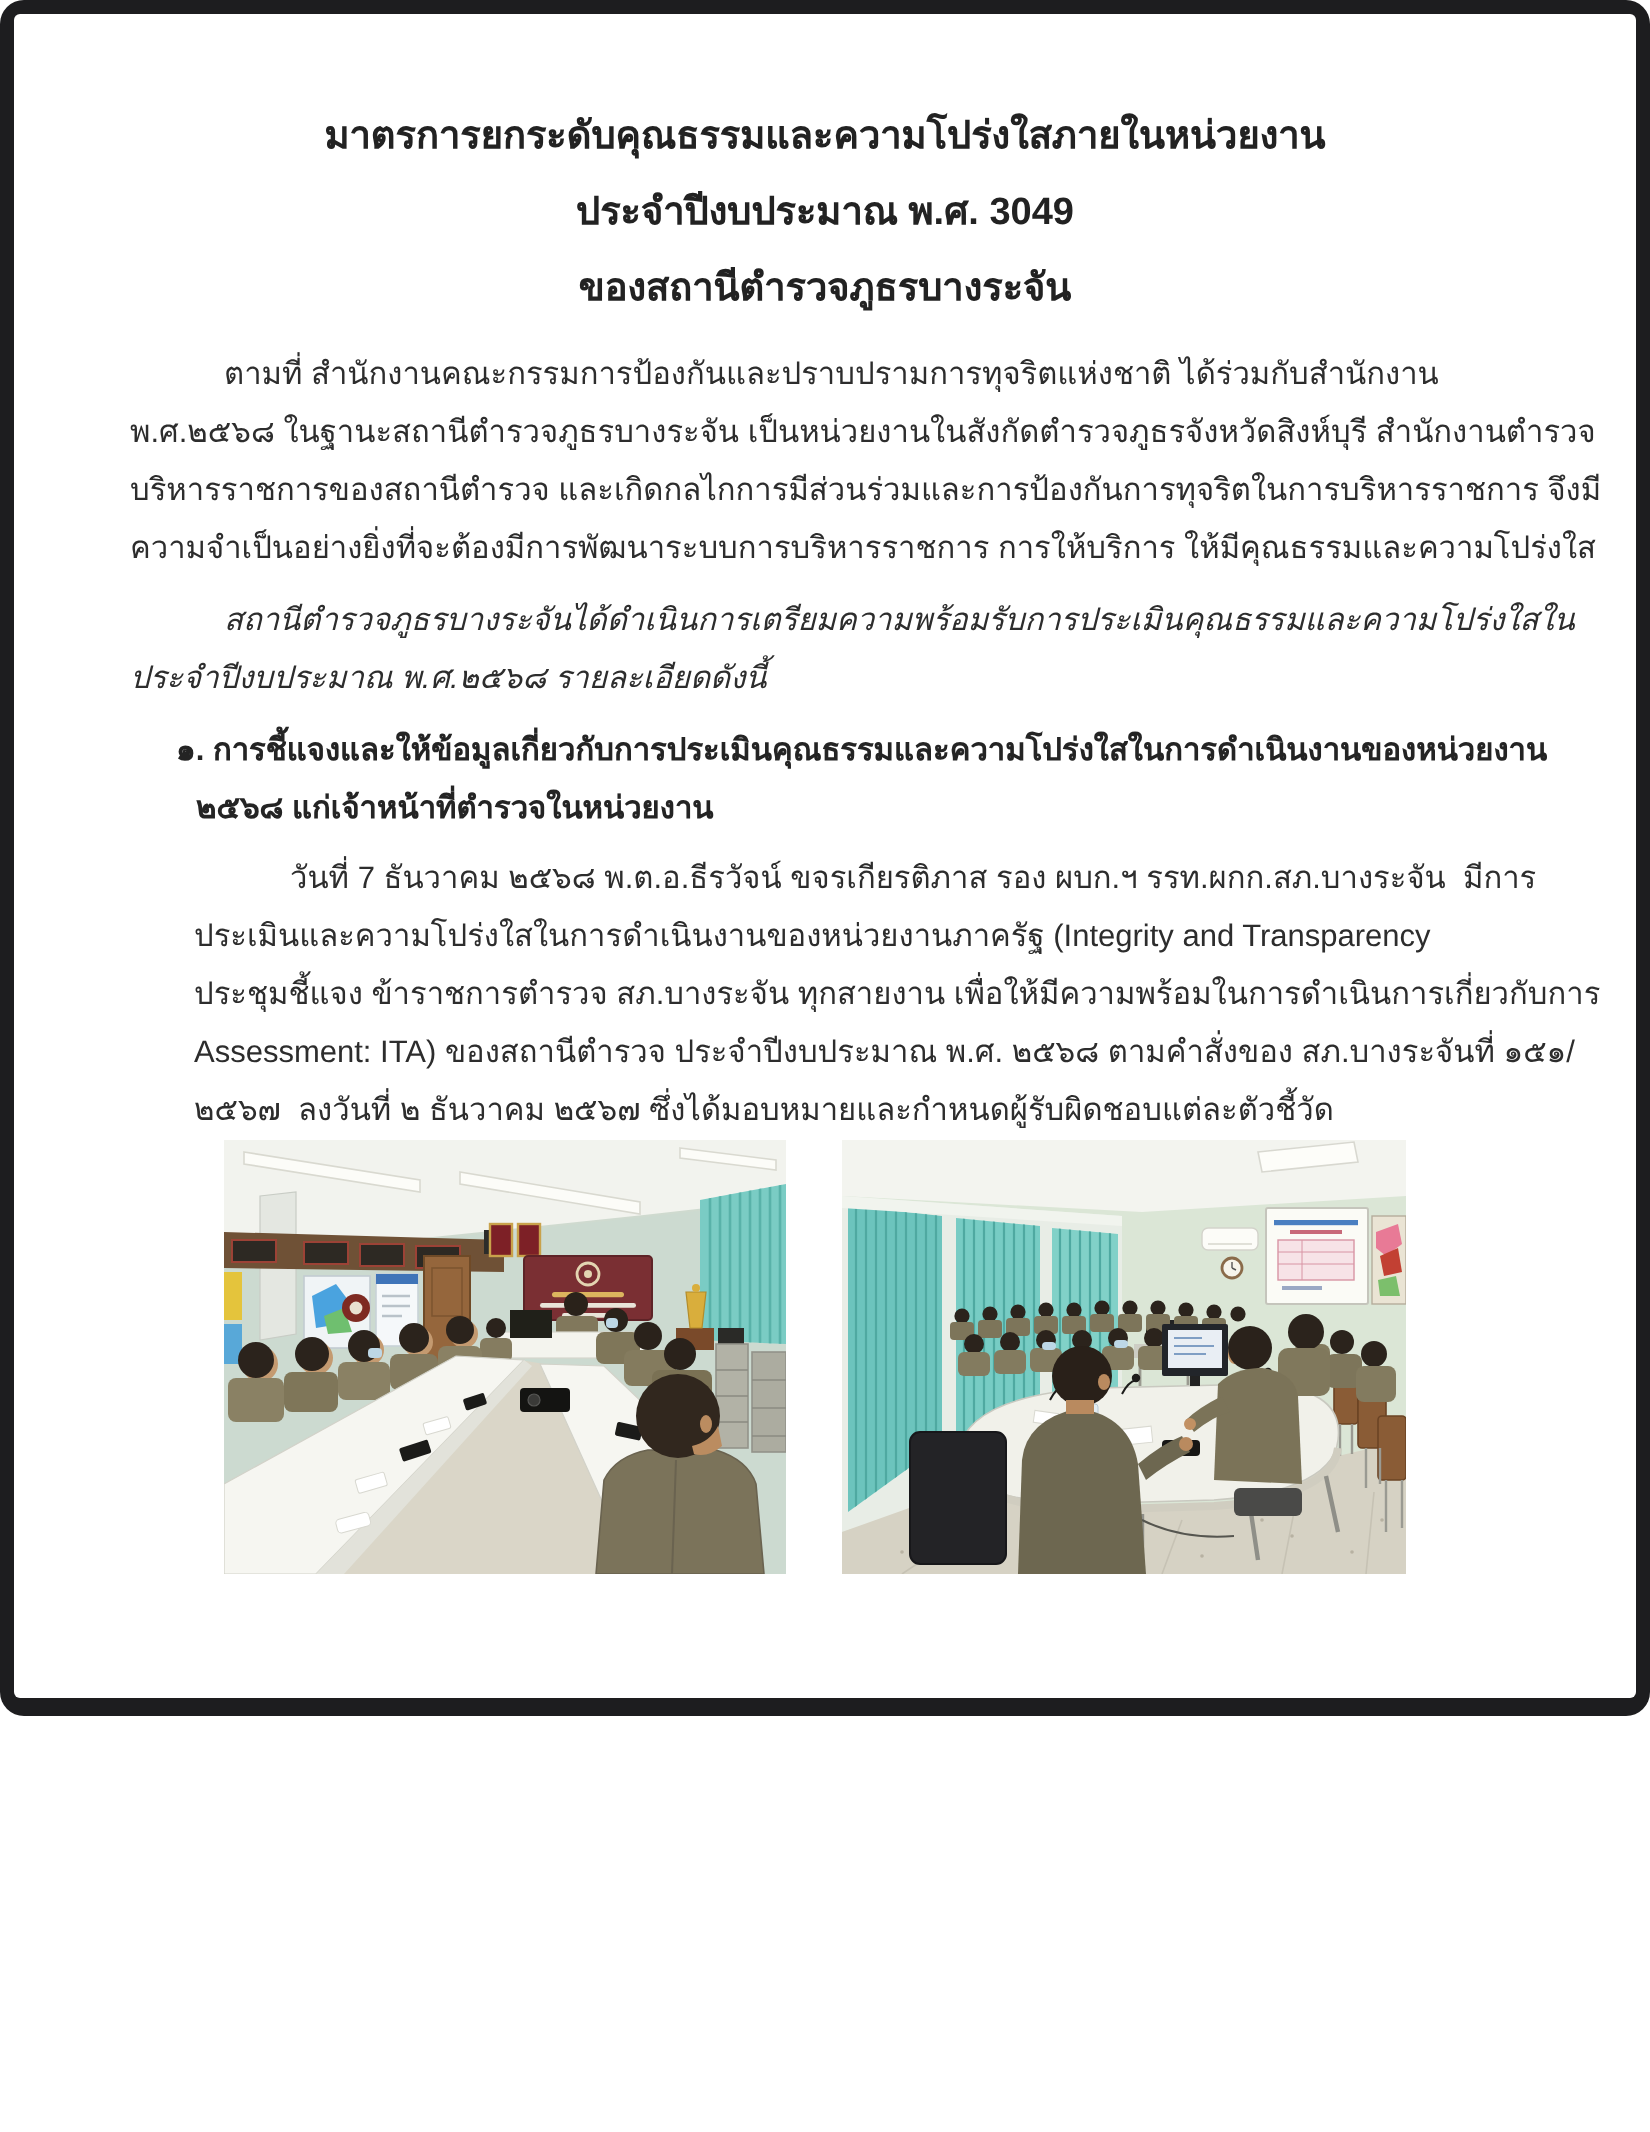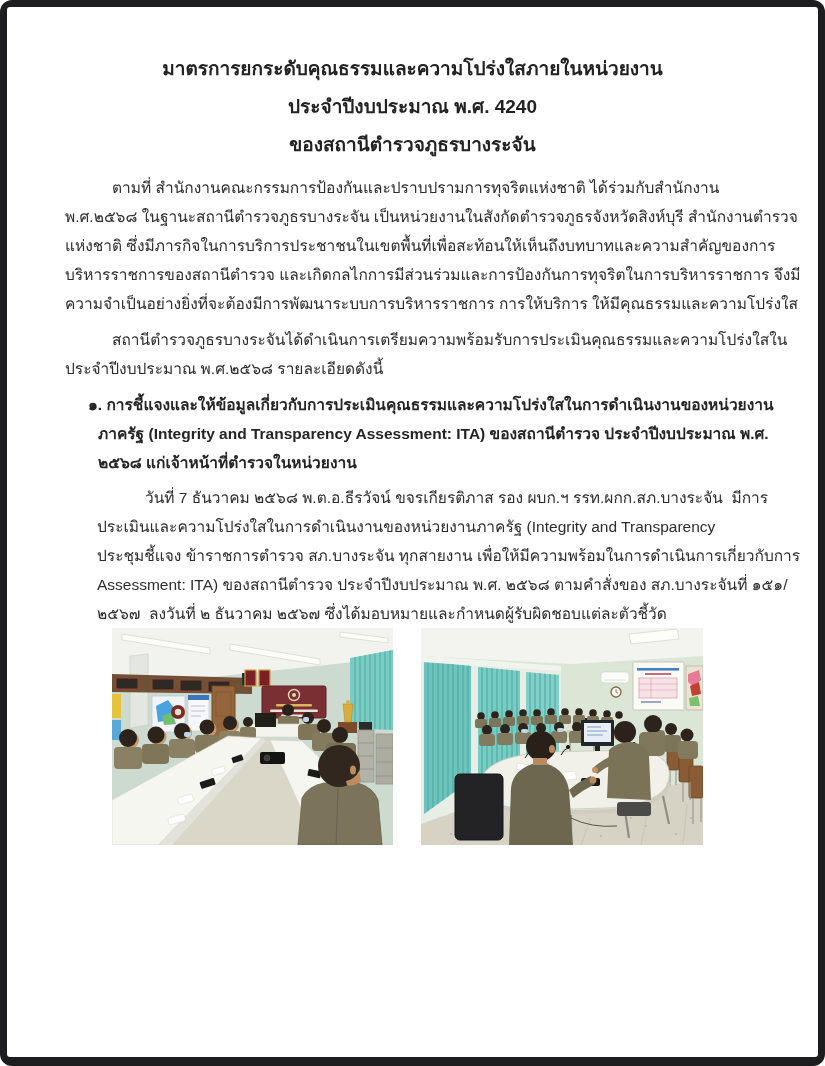--- a/index.html
+++ b/index.html
@@ -1,73 +1,71 @@
 <!DOCTYPE html>
 <html><head>
 <meta charset="utf-8">
 <style>
   html,body{margin:0;padding:0;}
   body{
     width:825px;height:1066px;background:#ffffff;
     font-family:"Liberation Sans","DejaVu Sans",sans-serif;
   }
   .frame{
-    position:relative;width:825px;height:1066px;
+    position:relative;width:825px;height:858px;
     background:#1d1d1f;border-radius:12px;overflow:hidden;
   }
   .page{
     position:absolute;left:7px;top:7px;right:7px;bottom:9px;
     background:#ffffff;border-radius:3px;overflow:hidden;
   }
   .title{padding-top:43px;}
   .tline{
     height:38px;line-height:38px;text-align:center;
     font-size:19px;font-weight:700;color:#222222;white-space:pre;
   }
   .content{padding:0 50px 0 58px;color:#2d2d2d;}
   .line{height:29px;line-height:29px;font-size:15.5px;white-space:pre;}
   .p1{margin-top:9px;}
-  .p2{margin-top:7px;}
+  .p2{margin-top:7px;font-style:italic;}
   .p1 .first,.p2 .first{padding-left:47px;}
   .item1{margin-top:7px;margin-left:23px;font-weight:700;color:#242424;}
   .item1 .cont{padding-left:10px;}
   .p3{margin-top:6px;margin-left:32px;}
   .p3 .first{padding-left:48px;}
   .photos{display:flex;gap:28px;padding-left:105px;margin-top:0;}
   figure{margin:0;padding:0;line-height:0;}
 </style>
 </head>
 <body>
 
 <div class="frame">
   <div class="page">
 
     <header class="title">
       <div class="tline">มาตรการยกระดับคุณธรรมและความโปร่งใสภายในหน่วยงาน</div>
-      <div class="tline">ประจำปีงบประมาณ พ.ศ. 4240</div>
+      <div class="tline">ประจำปีงบประมาณ พ.ศ. 3049</div>
       <div class="tline">ของสถานีตำรวจภูธรบางระจัน</div>
     </header>
 
     <div class="content">
       <section class="p1">
         <div class="line first">ตามที่ สำนักงานคณะกรรมการป้องกันและปราบปรามการทุจริตแห่งชาติ ได้ร่วมกับสำนักงาน</div>
         <div class="line">พ.ศ.๒๕๖๘ ในฐานะสถานีตำรวจภูธรบางระจัน เป็นหน่วยงานในสังกัดตำรวจภูธรจังหวัดสิงห์บุรี สำนักงานตำรวจ</div>
-        <div class="line">แห่งชาติ ซึ่งมีภารกิจในการบริการประชาชนในเขตพื้นที่เพื่อสะท้อนให้เห็นถึงบทบาทและความสำคัญของการ</div>
         <div class="line">บริหารราชการของสถานีตำรวจ และเกิดกลไกการมีส่วนร่วมและการป้องกันการทุจริตในการบริหารราชการ จึงมี</div>
         <div class="line">ความจำเป็นอย่างยิ่งที่จะต้องมีการพัฒนาระบบการบริหารราชการ การให้บริการ ให้มีคุณธรรมและความโปร่งใส</div>
       </section>
 
       <section class="p2">
         <div class="line first">สถานีตำรวจภูธรบางระจันได้ดำเนินการเตรียมความพร้อมรับการประเมินคุณธรรมและความโปร่งใสใน</div>
         <div class="line">ประจำปีงบประมาณ พ.ศ.๒๕๖๘ รายละเอียดดังนี้</div>
       </section>
 
       <section class="item1">
         <div class="line">๑. การชี้แจงและให้ข้อมูลเกี่ยวกับการประเมินคุณธรรมและความโปร่งใสในการดำเนินงานของหน่วยงาน</div>
-        <div class="line cont">ภาครัฐ (Integrity and Transparency Assessment: ITA) ของสถานีตำรวจ ประจำปีงบประมาณ พ.ศ.</div>
         <div class="line cont">๒๕๖๘ แก่เจ้าหน้าที่ตำรวจในหน่วยงาน</div>
       </section>
 
       <section class="p3">
         <div class="line first">วันที่ 7 ธันวาคม ๒๕๖๘ พ.ต.อ.ธีรวัจน์ ขจรเกียรติภาส รอง ผบก.ฯ รรท.ผกก.สภ.บางระจัน  มีการ</div>
         <div class="line">ประเมินและความโปร่งใสในการดำเนินงานของหน่วยงานภาครัฐ (Integrity and Transparency</div>
         <div class="line">ประชุมชี้แจง ข้าราชการตำรวจ สภ.บางระจัน ทุกสายงาน เพื่อให้มีความพร้อมในการดำเนินการเกี่ยวกับการ</div>
         <div class="line">Assessment: ITA) ของสถานีตำรวจ ประจำปีงบประมาณ พ.ศ. ๒๕๖๘ ตามคำสั่งของ สภ.บางระจันที่ ๑๕๑/</div>
         <div class="line">๒๕๖๗  ลงวันที่ ๒ ธันวาคม ๒๕๖๗ ซึ่งได้มอบหมายและกำหนดผู้รับผิดชอบแต่ละตัวชี้วัด</div>
       </section>

